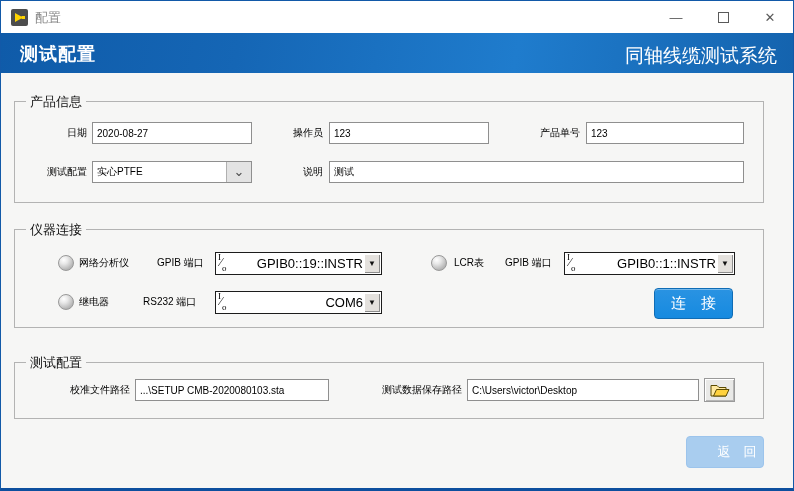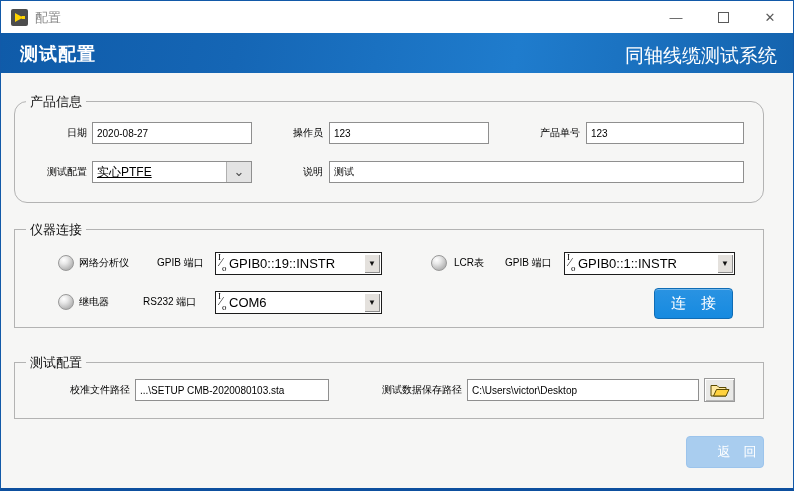--- a/index.html
+++ b/index.html
@@ -29,33 +29,33 @@
     color:#fff;
   }
   .header-title { position:absolute; left:19px; top:9px; font-size:18px; font-weight:600; letter-spacing:1px; }
   .header-system { position:absolute; right:16px; top:10px; font-size:19px; }
   
   .group { position:absolute; left:13px; width:750px; border:1px solid #b3b3b3; }
   .legend {
     position:absolute; top:-9px; left:11px; background:#f6f6f5;
     padding:0 4px; font-size:13px; color:#111;
   }
-  .g1 { top:100px; height:102px;border-radius:13px; }
-  .g2 { top:228px; height:99px; }
+  .g1 { top:100px; height:102px; }
+  .g2 { top:228px; height:99px;text-align:right; }
   .g3 { top:361px; height:57px; }
   .lbl { position:absolute; height:22px; line-height:22px; font-size:10px; white-space:nowrap; }
   .r { text-align:right; }
   .tbox {
     position:absolute; height:22px; border:1px solid #8f8f8f; background:#fff;
     font-family:"Liberation Sans","DejaVu Sans",sans-serif;
     font-size:10px; padding:0 4px; outline:none;
   }
   
   .win-combo { position:absolute; height:22px; border:1px solid #8f8f8f; background:#fff; display:flex; }
-  .win-combo .txt { flex:1; line-height:20px; padding-left:4px; font-size:12px; overflow:hidden; white-space:nowrap;text-decoration:underline; }
+  .win-combo .txt { flex:1; line-height:20px; padding-left:4px; font-size:10px; overflow:hidden; white-space:nowrap; }
   .win-combo .chev {
     width:25px; background:#e3e3e3; border-left:1px solid #b0b0b0;
     display:flex; align-items:center; justify-content:center;
     color:#4a4a4a; font-size:13px; line-height:10px;
   }
   
   .visa-combo { position:absolute; height:23px; border:1px solid #1c1c1c; background:#fff; display:flex; align-items:stretch; }
   .io-glyph { position:relative; width:13px; font-family:"Liberation Serif","DejaVu Serif",serif; color:#000; }
   .io-glyph .t { position:absolute; top:0px; left:2px; font-size:9px; line-height:9px; }
   .io-glyph .s { position:absolute; top:3px; left:4px; font-size:12px; line-height:12px; }

